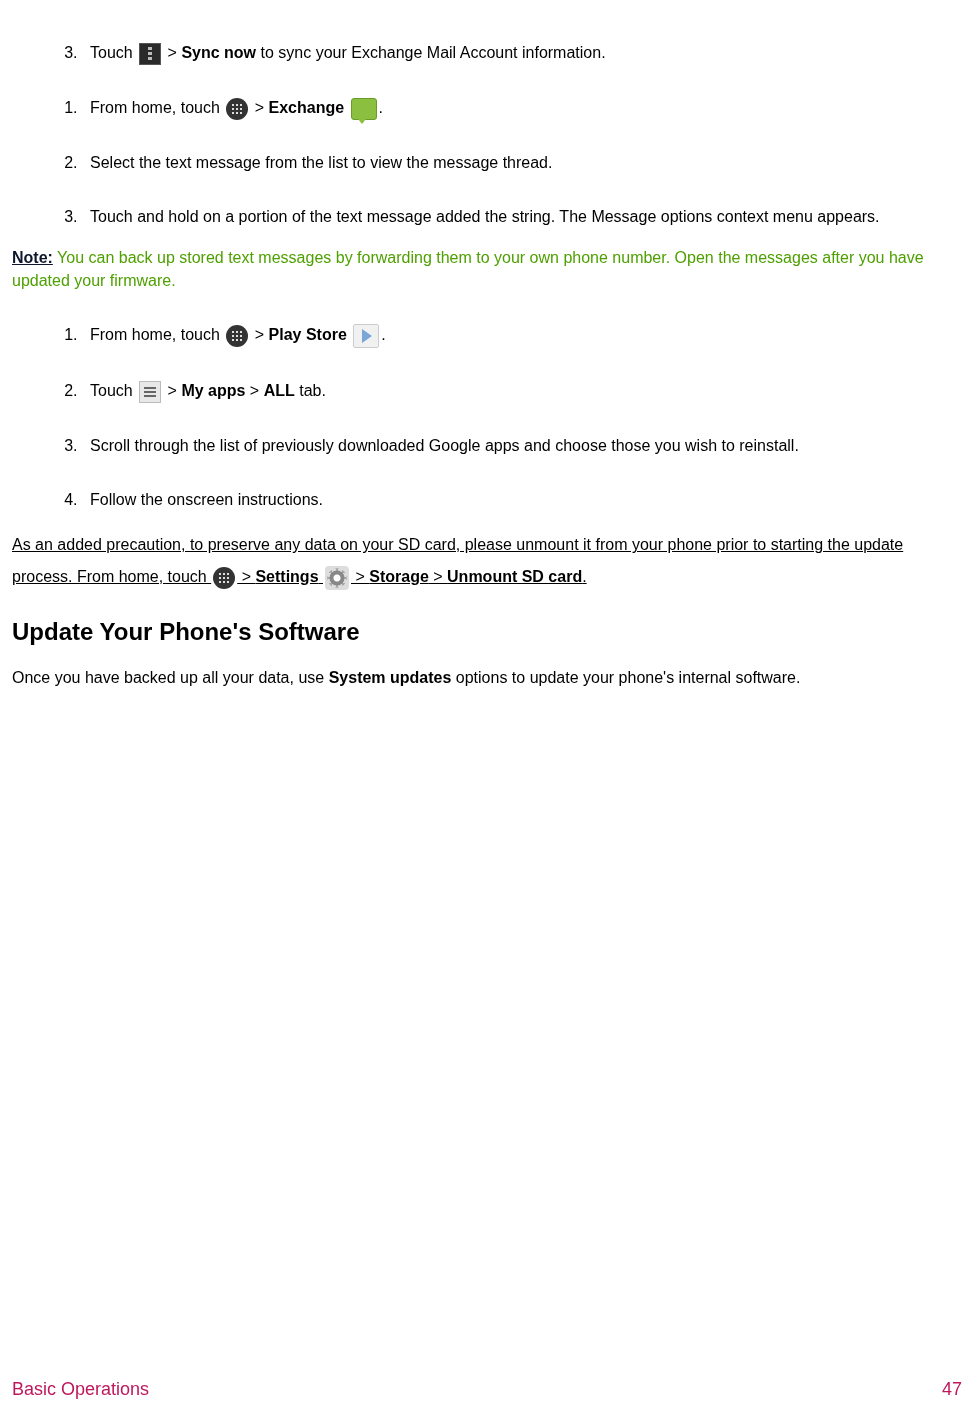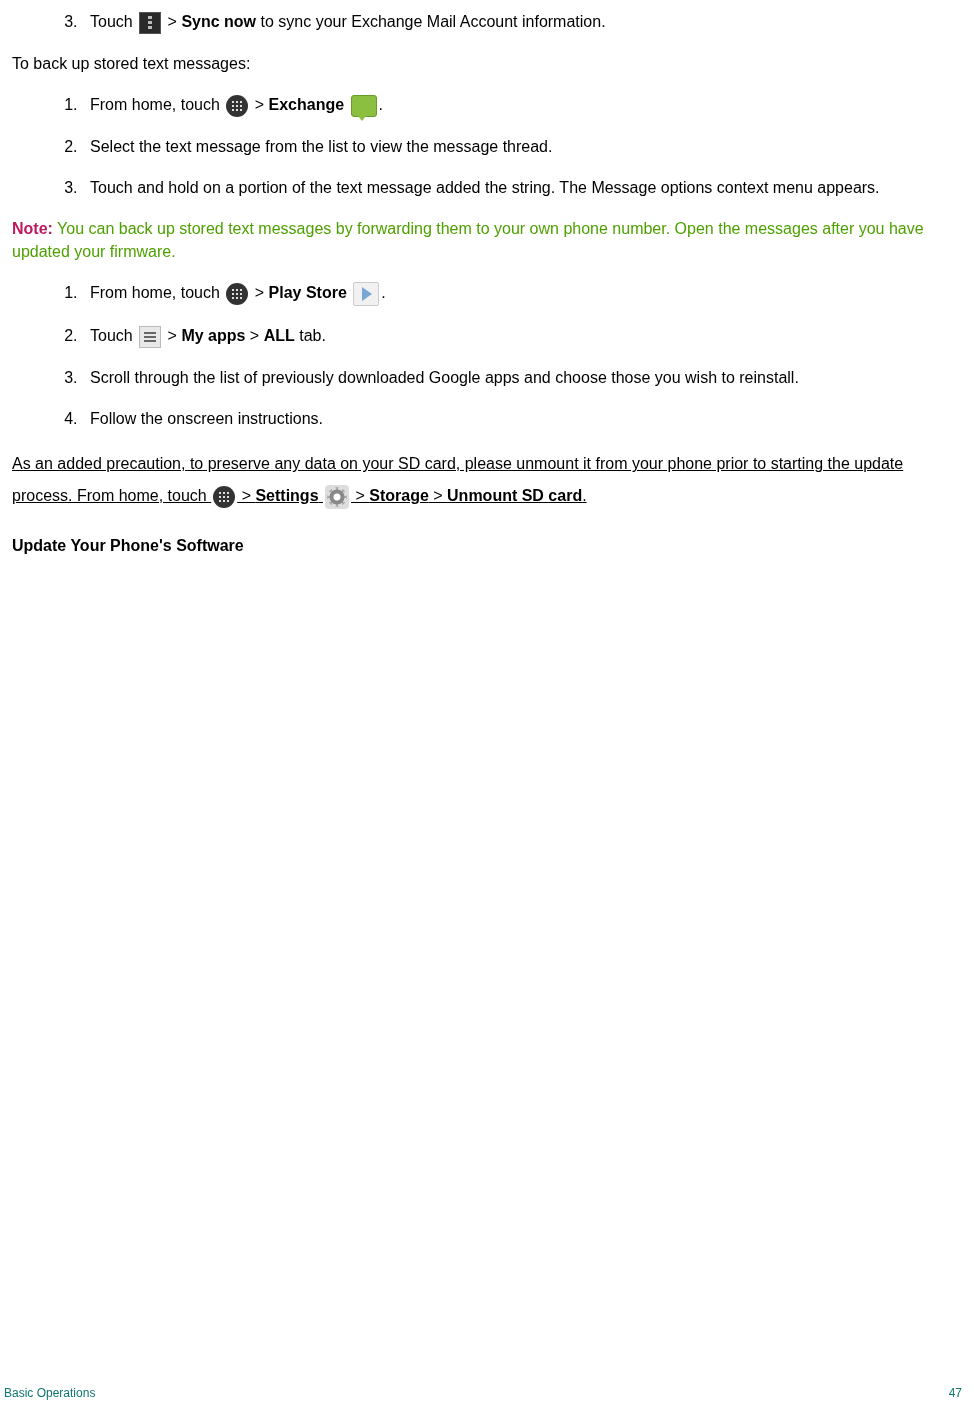--- a/index.html
+++ b/index.html
@@ -17,43 +17,45 @@
     padding: 10px 12px 0 12px;
     line-height: 1.45;
   }
   ol {
     margin: 0 0 18px 0;
     padding-left: 70px;
   }
   ol li {
     padding-left: 8px;
     margin-bottom: 18px;
+    margin-top: 31px;
   }
   p {
     margin: 0 0 18px 0;
   }
   .note {
     color: #4ea000;
   }
   .note b {
-    color: #be185d;
+    color: #0f172a;
     font-weight: bold;
+    text-decoration: underline;
   }
   h2 {
-    font-size: 16px;
+    font-size: 24px;
     font-weight: bold;
     margin: 22px 0 16px 0;
   }
   .footer {
     position: absolute;
     bottom: 24px;
-    left: 4px;
+    left: 12px;
     right: 12px;
-    font-size: 12px;
-    color: #0f766e;
+    font-size: 18px;
+    color: #be185d;
   }
   .footer-title { float: left; }
   .footer-page { float: right; }
 
   
   .icon {
     display: inline-block;
     vertical-align: middle;
     width: 22px;
     height: 22px;
@@ -169,21 +171,20 @@
 <body>
 
 <div class="page">
 
   <ol start="3">
     <li>
       <span>Touch </span><span class="icon icon-menu-dark"></span><span> &gt; </span><b>Sync now</b><span> to sync your Exchange Mail Account information.</span>
     </li>
   </ol>
 
-  <p>To back up stored text messages:</p>
 
   <ol>
     <li>
       <span>From home, touch </span><span class="icon icon-apps"></span><span> &gt; </span><b>Exchange</b><span> </span><span class="icon icon-messaging"></span><span>.</span>
     </li>
     <li>Select the text message from the list to view the message thread.</li>
     <li>Touch and hold on a portion of the text message added the string. The Message options context menu appears.</li>
   </ol>
 
   <p class="note">
@@ -203,19 +204,22 @@
     <li>Scroll through the list of previously downloaded Google apps and choose those you wish to reinstall.</li>
     <li>Follow the onscreen instructions.</li>
   </ol>
 
   <p style="line-height:2.0;text-decoration:underline;">
     <span>As an added precaution, to preserve any data on your SD card, please unmount it from your phone prior to starting the update process. From home, touch </span><span class="icon icon-apps"></span><span> &gt; </span><b>Settings</b><span> </span><span class="icon icon-settings"></span><span> &gt; </span><b>Storage</b><span> &gt; </span><b>Unmount SD card</b><span>.</span>
   </p>
 
   <h2>Update Your Phone's Software</h2>
 
+  <p>
+    <span>Once you have backed up all your data, use </span><b>System updates</b><span> options to update your phone's internal software.</span>
+  </p>
 
 </div>
 
 <div class="footer">
   <span class="footer-title">Basic Operations</span>
   <span class="footer-page">47</span>
 </div>
 
 </body></html>

